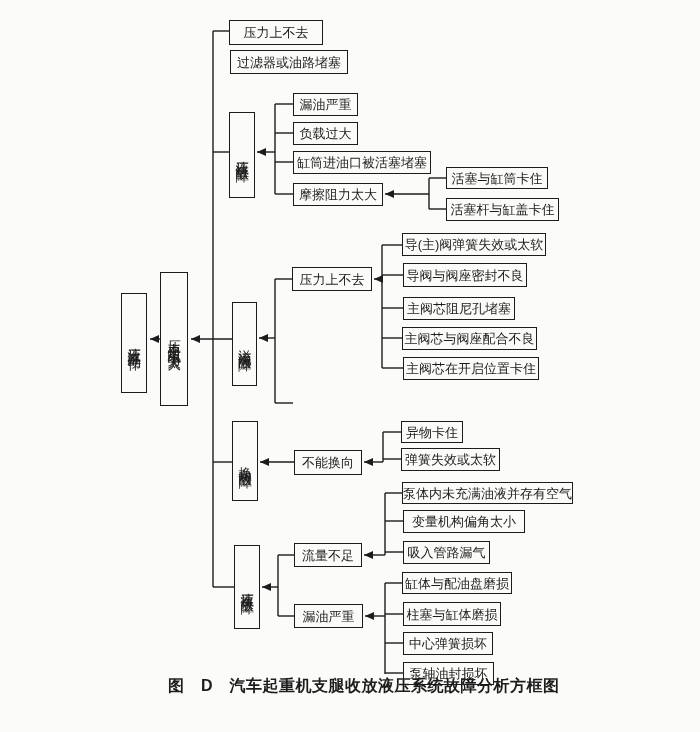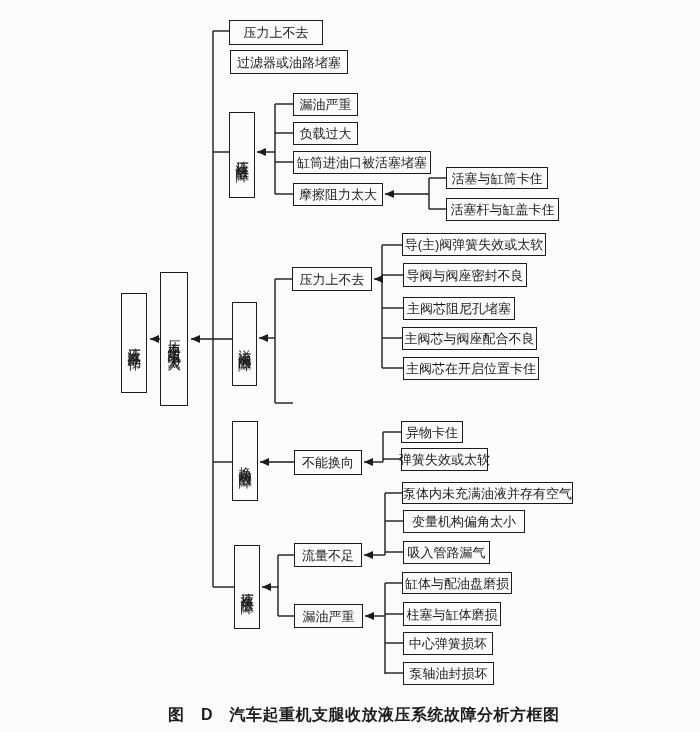--- a/index.html
+++ b/index.html
@@ -12,21 +12,21 @@
     position:absolute;z-index:2;box-sizing:border-box;
     border:1.5px solid #1c1c1c;background:#fbfbf9;
     display:flex;align-items:center;justify-content:center;
     font-size:13px;line-height:1;white-space:nowrap;letter-spacing:0;
   }
   .vbox{
     writing-mode:vertical-rl;text-orientation:upright;
     font-size:13.5px;letter-spacing:2px;white-space:normal;
   }
   .caption{
-    position:absolute;z-index:2;left:168px;top:705px;width:400px;
+    position:absolute;z-index:2;left:168px;top:676px;width:400px;
     font-size:16px;font-weight:bold;letter-spacing:0.5px;white-space:nowrap;
   }
 </style>
 </head>
 <body>
 
 <div id="stage">
 
   <svg id="wires" width="700" height="732">
     <defs>
@@ -114,21 +114,21 @@
 
   <div class="box" style="left:292px;top:267px;width:80px;height:24px">压力上不去</div>
   <div class="box" style="left:402px;top:233px;width:144px;height:23px">导(主)阀弹簧失效或太软</div>
   <div class="box" style="left:403px;top:263px;width:124px;height:24px">导阀与阀座密封不良</div>
   <div class="box" style="left:402px;top:327px;width:135px;height:23px">主阀芯与阀座配合不良</div>
   <div class="box" style="left:403px;top:297px;width:112px;height:23px">主阀芯阻尼孔堵塞</div>
   <div class="box" style="left:403px;top:357px;width:136px;height:23px">主阀芯在开启位置卡住</div>
 
   <div class="box" style="left:294px;top:450px;width:68px;height:25px">不能换向</div>
   <div class="box" style="left:401px;top:421px;width:62px;height:22px">异物卡住</div>
-  <div class="box" style="left:401px;top:448px;width:87px;height:23px">弹簧失效或太软</div>
+  <div class="box" style="left:401px;top:448px;width:99px;height:23px">弹簧失效或太软</div>
 
   <div class="box" style="left:294px;top:543px;width:68px;height:24px">流量不足</div>
   <div class="box" style="left:402px;top:482px;width:171px;height:22px">泵体内未充满油液并存有空气</div>
   <div class="box" style="left:403px;top:510px;width:122px;height:23px">变量机构偏角太小</div>
   <div class="box" style="left:403px;top:541px;width:87px;height:23px">吸入管路漏气</div>
   <div class="box" style="left:294px;top:604px;width:69px;height:24px">漏油严重</div>
   <div class="box" style="left:402px;top:572px;width:110px;height:22px">缸体与配油盘磨损</div>
   <div class="box" style="left:403px;top:632px;width:90px;height:23px">中心弹簧损坏</div>
   <div class="box" style="left:403px;top:602px;width:98px;height:24px">柱塞与缸体磨损</div>
   <div class="box" style="left:403px;top:662px;width:91px;height:23px">泵轴油封损坏</div>

